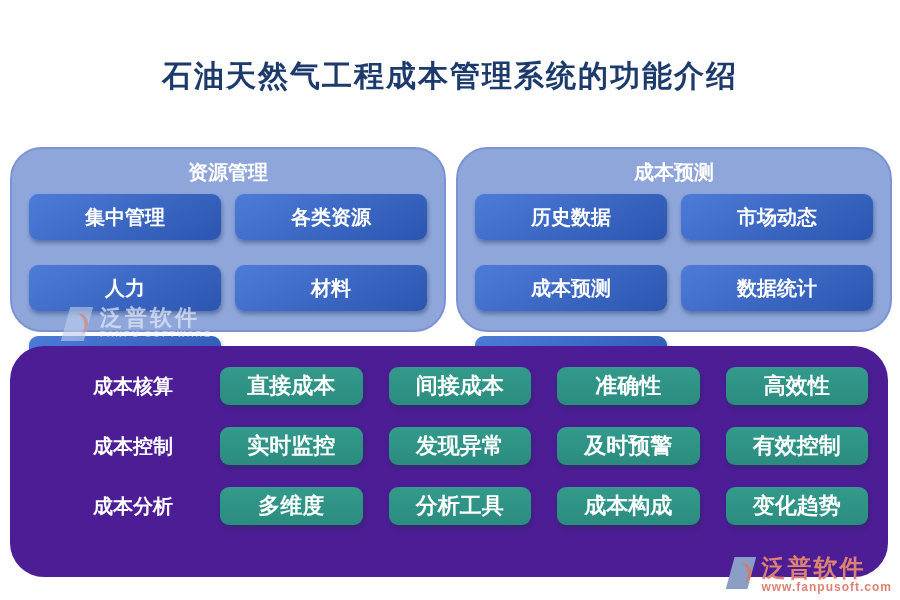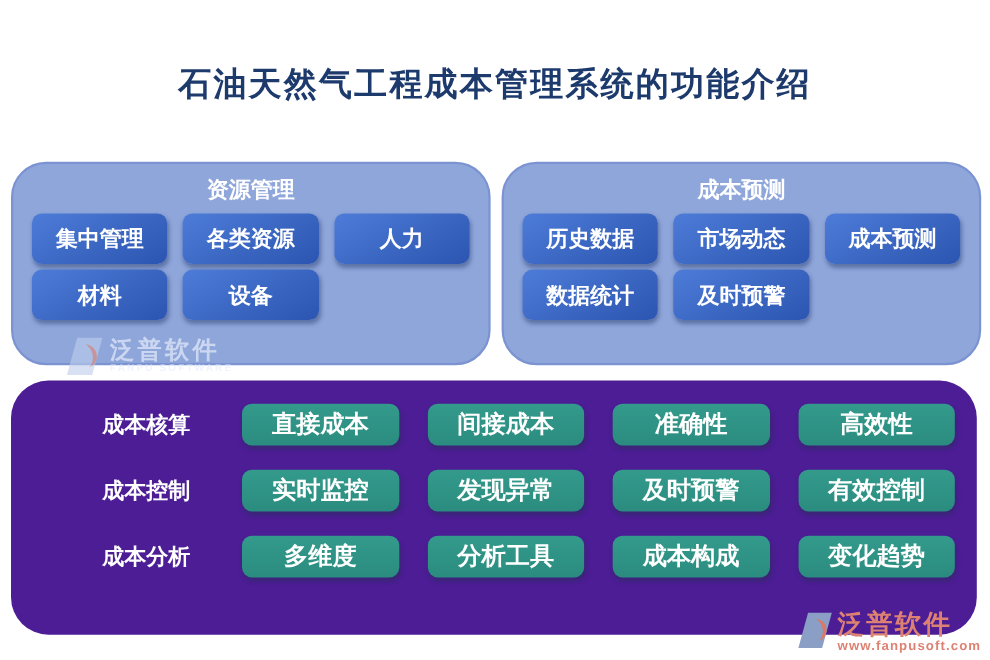--- a/index.html
+++ b/index.html
@@ -38,22 +38,22 @@
   .panel-title{
     margin:0;
     padding:10px 0 6px 0;
     text-align:center;
     font-size:20px;
     font-weight:700;
     color:#ffffff;
   }
   .grid3{
     display:grid;
-    grid-template-columns:repeat(3,1fr);
-    gap:5px 14px;
+    grid-template-columns:repeat(2,1fr);
+    gap:25px 14px;
     padding:2px 17px 0 17px;
   }
   .btn{
     display:flex;
     align-items:center;
     justify-content:center;
     color:#ffffff;
     font-weight:700;
     text-align:center;
     white-space:nowrap;

